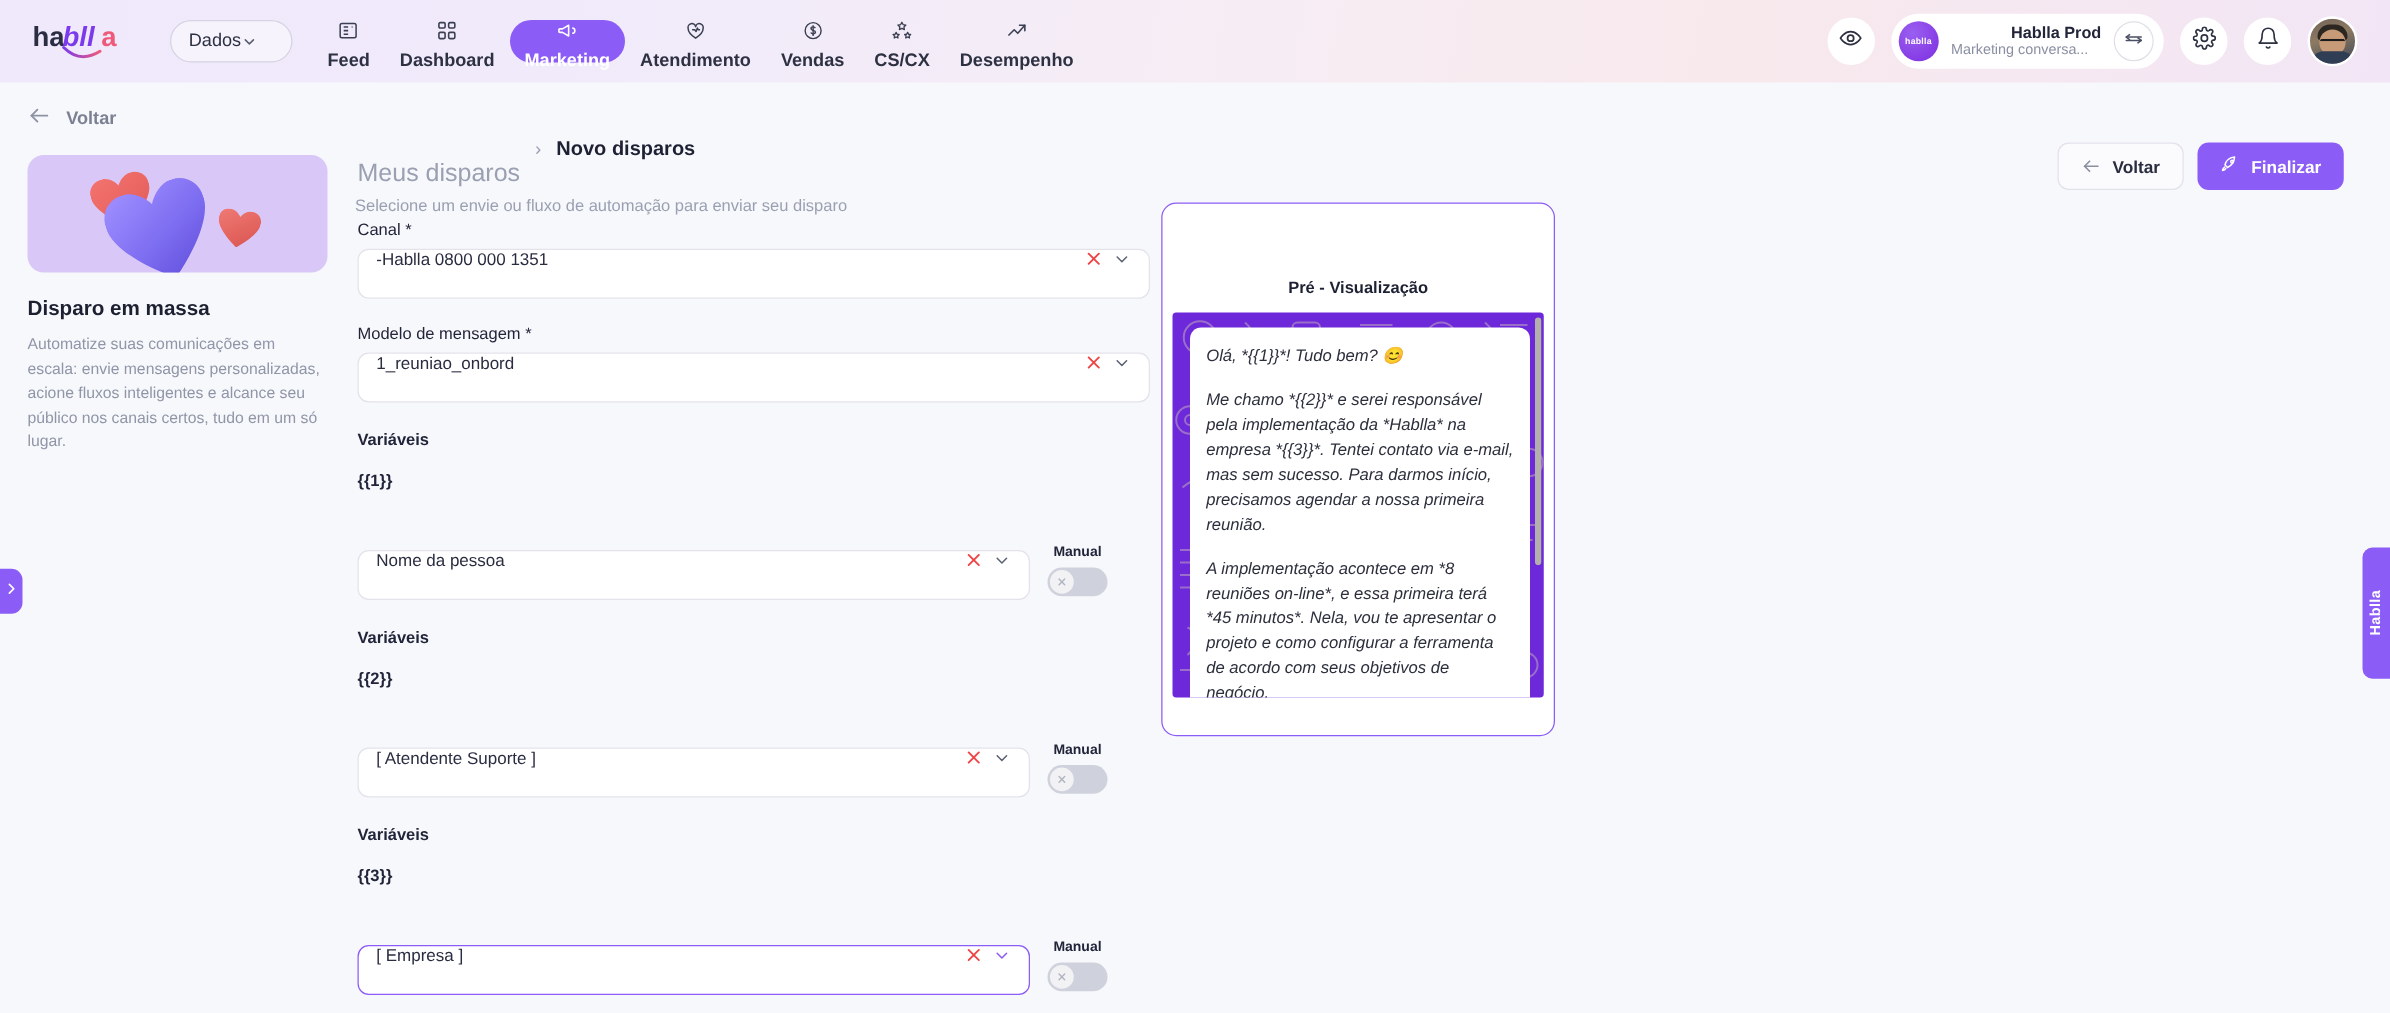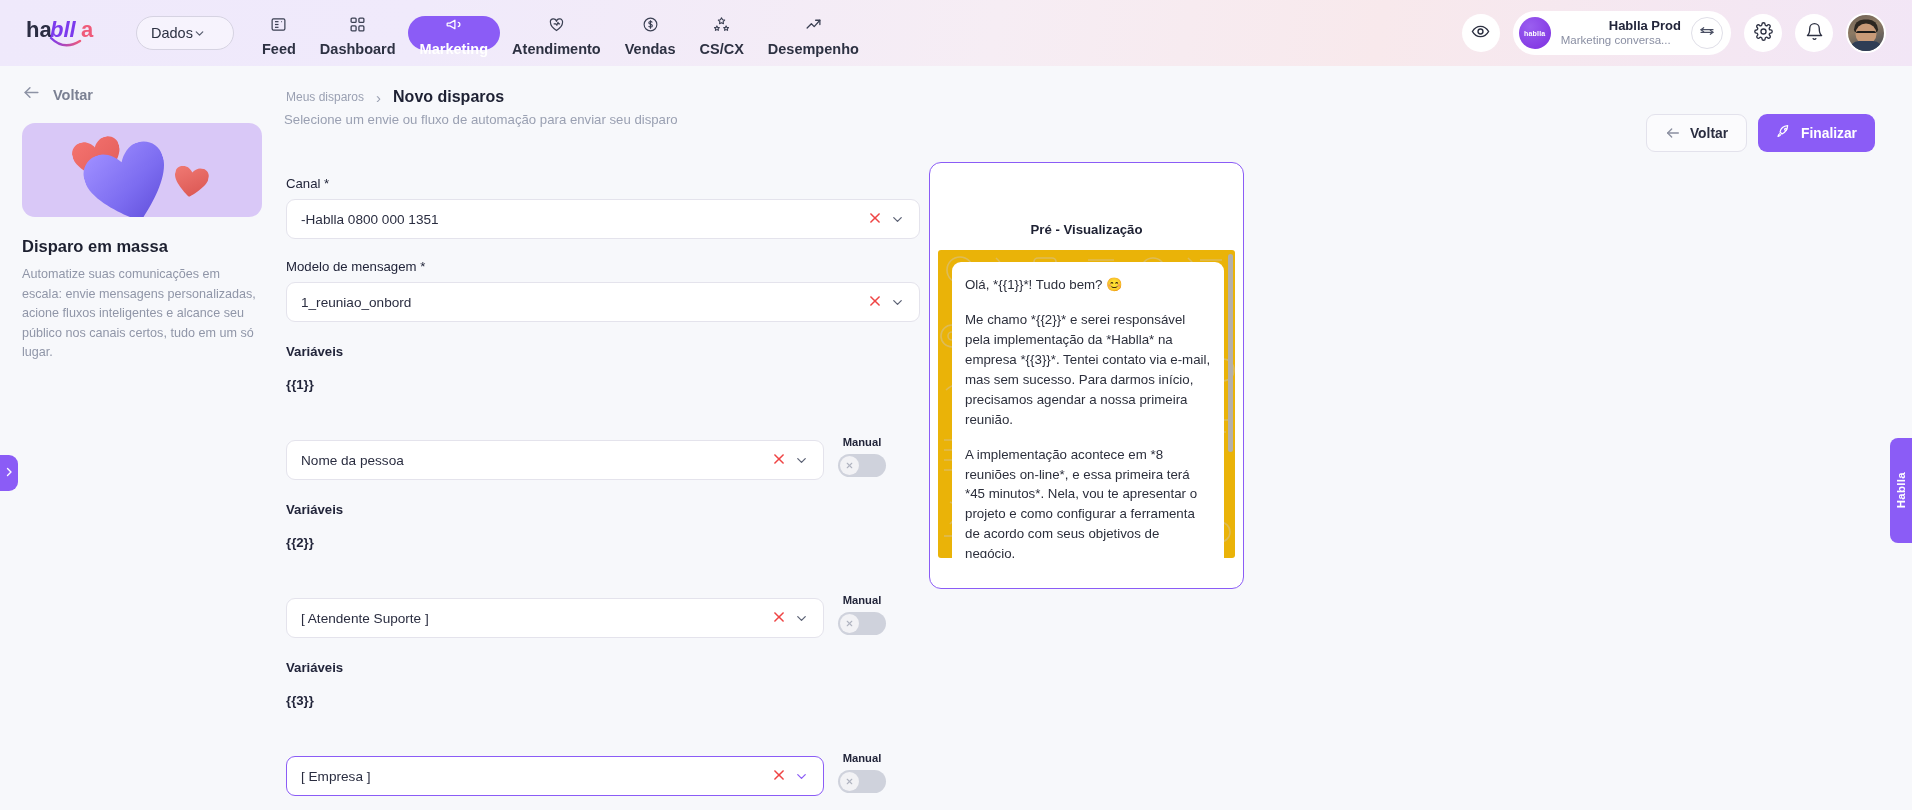--- a/index.html
+++ b/index.html
@@ -126,21 +126,21 @@
     display: flex; align-items: center; justify-content: center;
   }
   .habla-tab span {
     writing-mode: vertical-rl; transform: rotate(180deg);
     color: #fff; font-size: 11.5px; font-weight: 600; letter-spacing: 0.3px;
   }
 
   
   .main { position: absolute; left: 284px; top: 66px; width: 1628px; height: 744px; }
   .breadcrumb { display: flex; align-items: center; gap: 12px; padding: 22px 0 0 2px; }
-  .crumb-prev { font-size: 12px; color: #9aa0b2; cursor: pointer; }
+  .crumb-prev { font-size: 20px; color: #9aa0b2; cursor: pointer; margin-top: 40px; }
   .crumb-sep { color: #9aa0b2; font-size: 15px; }
   .crumb-cur { font-size: 16px; font-weight: 700; color: #1e2133; }
 
   .sec-title { margin-top: 22px; font-size: 15.5px; font-weight: 700; color: #1e2133; }
   .sec-sub { margin-top: 6px; font-size: 13.2px; color: #9aa0b2; }
 
   .topactions { position: absolute; right: 37px; top: 48px; display: flex; gap: 11px; }
   .btn-ghost {
     display:flex; align-items:center; gap:9px; height: 38px; padding: 0 18px;
     border: 1px solid #e3e2ec; border-radius: 9px; background: #fbfbfd;
@@ -153,21 +153,21 @@
     font-size: 13.8px; font-weight: 600; color: #ffffff; cursor: pointer;
   }
 
   .form { position: absolute; left: 2px; top: 110px; width: 600px; }
   .flabel { font-size: 13.2px; font-weight: 400; color: #22253a; margin-bottom: 8px; }
   .flabel.mt { margin-top: 20px; }
   .varlabel { font-size: 13.2px; font-weight: 700; color: #22253a; margin-top: 22px; }
   .varkey { font-size: 13.2px; font-weight: 700; color: #22253a; margin-top: 18px; margin-bottom: 8px; }
 
   .selectbox {
-    display: flex; align-items: center; height: 40px; width: 634px;
+    display: flex; height: 40px; width: 634px;
     background: #ffffff; border: 1px solid #e4e3ec; border-radius: 9px;
     padding: 0 10px 0 14px; cursor: pointer; position: relative;
   }
   .selectbox.narrow { width: 586px; }
   .selectbox.focused { border: 1.5px solid #8b5cf6; }
   .selectbox .val { flex: 1; font-size: 13.6px; color: #2a2d40; }
   .selectbox .clear { color: #ef4444; font-size: 16px; line-height: 1; padding: 0 8px; cursor: pointer; font-weight: 500;}
   .selectbox .caret { color: #5c6275; display: flex; padding-right: 4px; cursor: pointer; }
 
   .varrow { display: flex; align-items: flex-end; gap: 14px; }
@@ -187,21 +187,21 @@
   .preview {
     position: absolute; left: 645px; top: 96px; width: 315px; height: 427px;
     background: #ffffff; border: 1.5px solid #8b5cf6; border-radius: 12px;
   }
   .preview-title {
     text-align: center; font-size: 13.2px; font-weight: 700; color: #1e2133;
     margin-top: 59px;
   }
   .chatarea {
     margin: 13px 8px 0 8px; height: 308px; border-radius: 3px;
-    background: #eab308; position: relative; overflow: hidden;
+    background: #6d28d9; position: relative; overflow: hidden; font-style: italic;
   }
   .doodles { position:absolute; inset:0; opacity:0.45; }
   .bubble {
     position: absolute; left: 14px; top: 12px; width: 272px;
     background: #ffffff; border-radius: 9px; padding: 13px 13px 15px 13px;
     font-size: 13.3px; line-height: 1.5; color: #2c2f3c;
   }
   .bubble p + p { margin-top: 15px; }
   .scrollbar {
     position: absolute; right: 2px; top: 4px; width: 5px; height: 198px;

